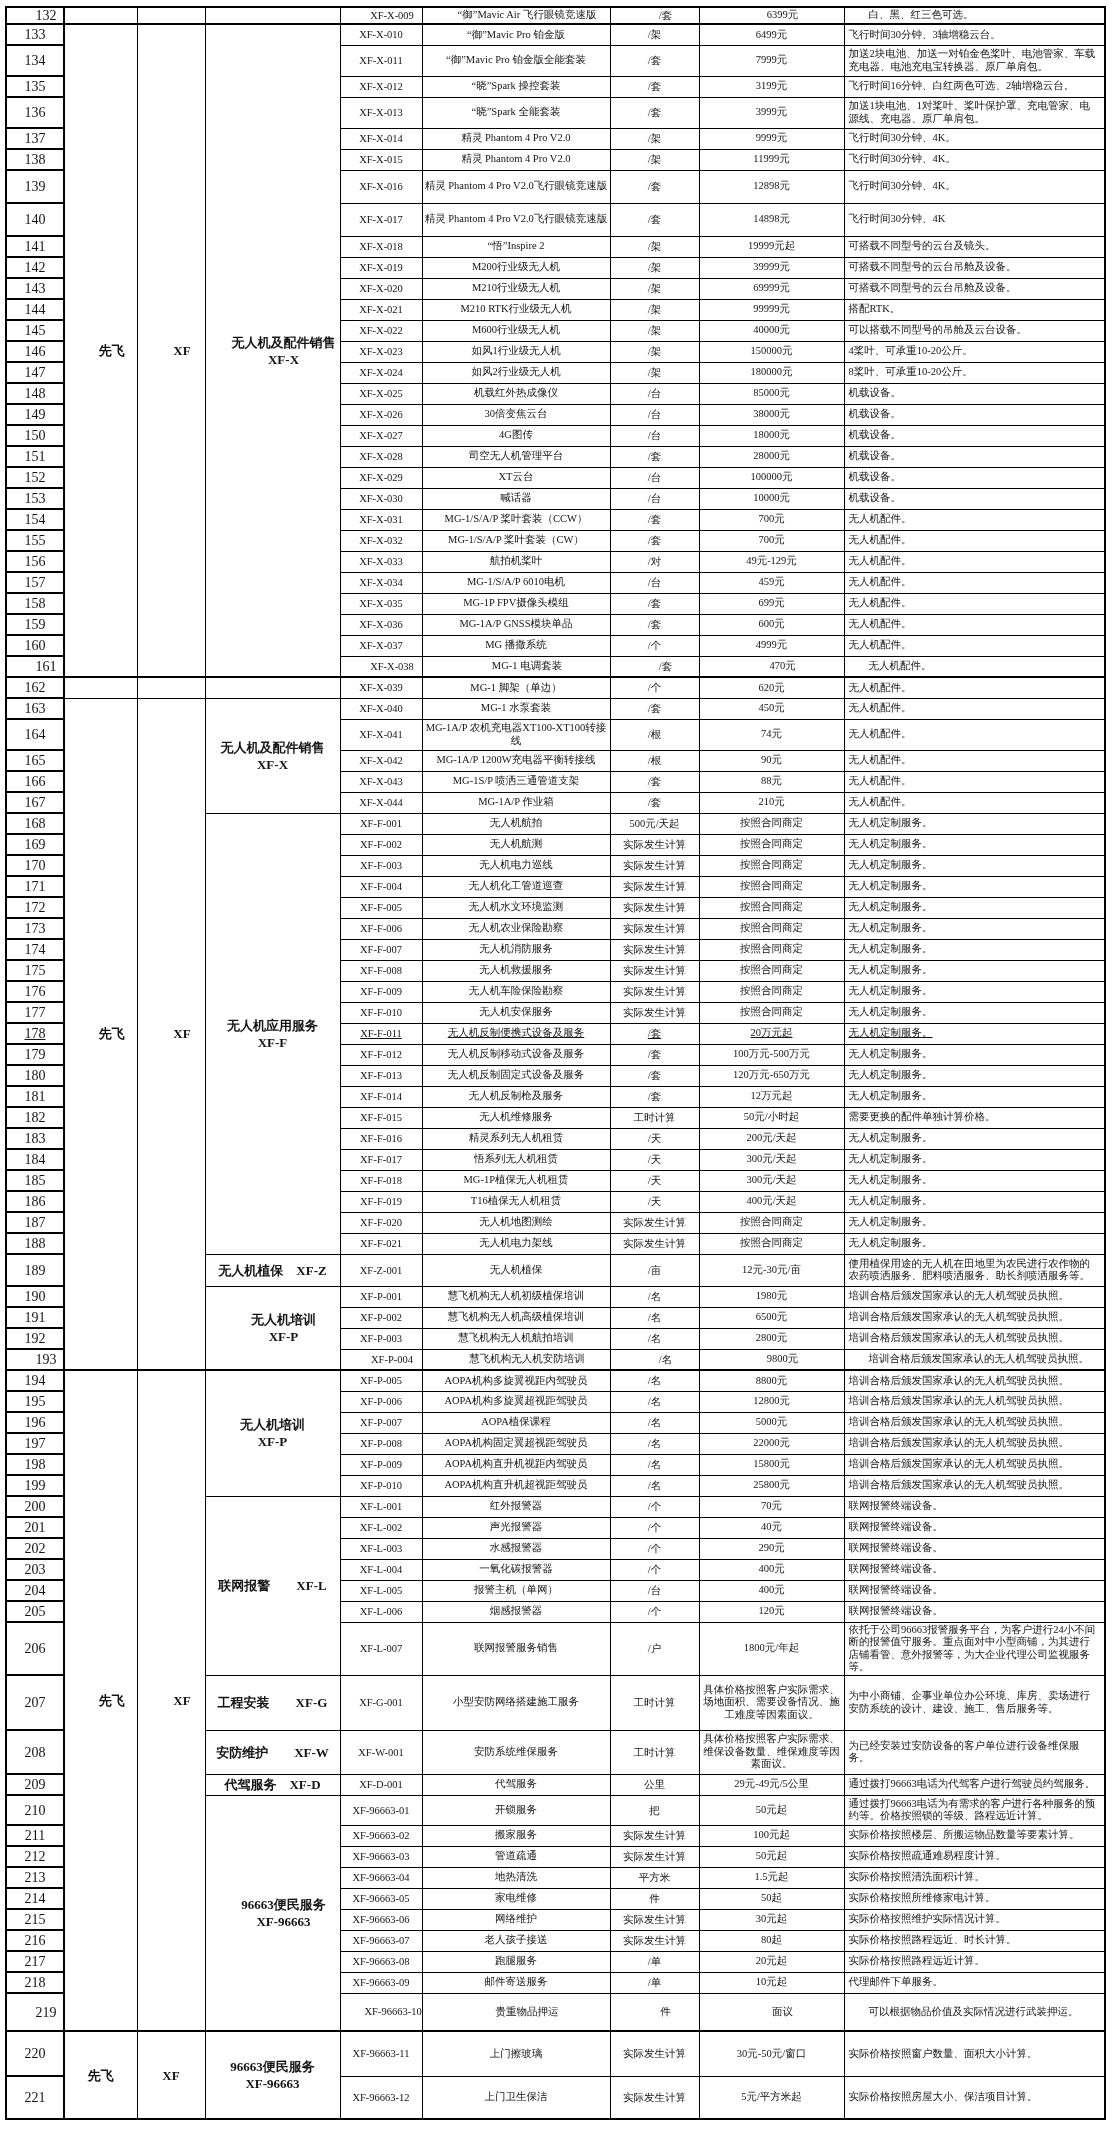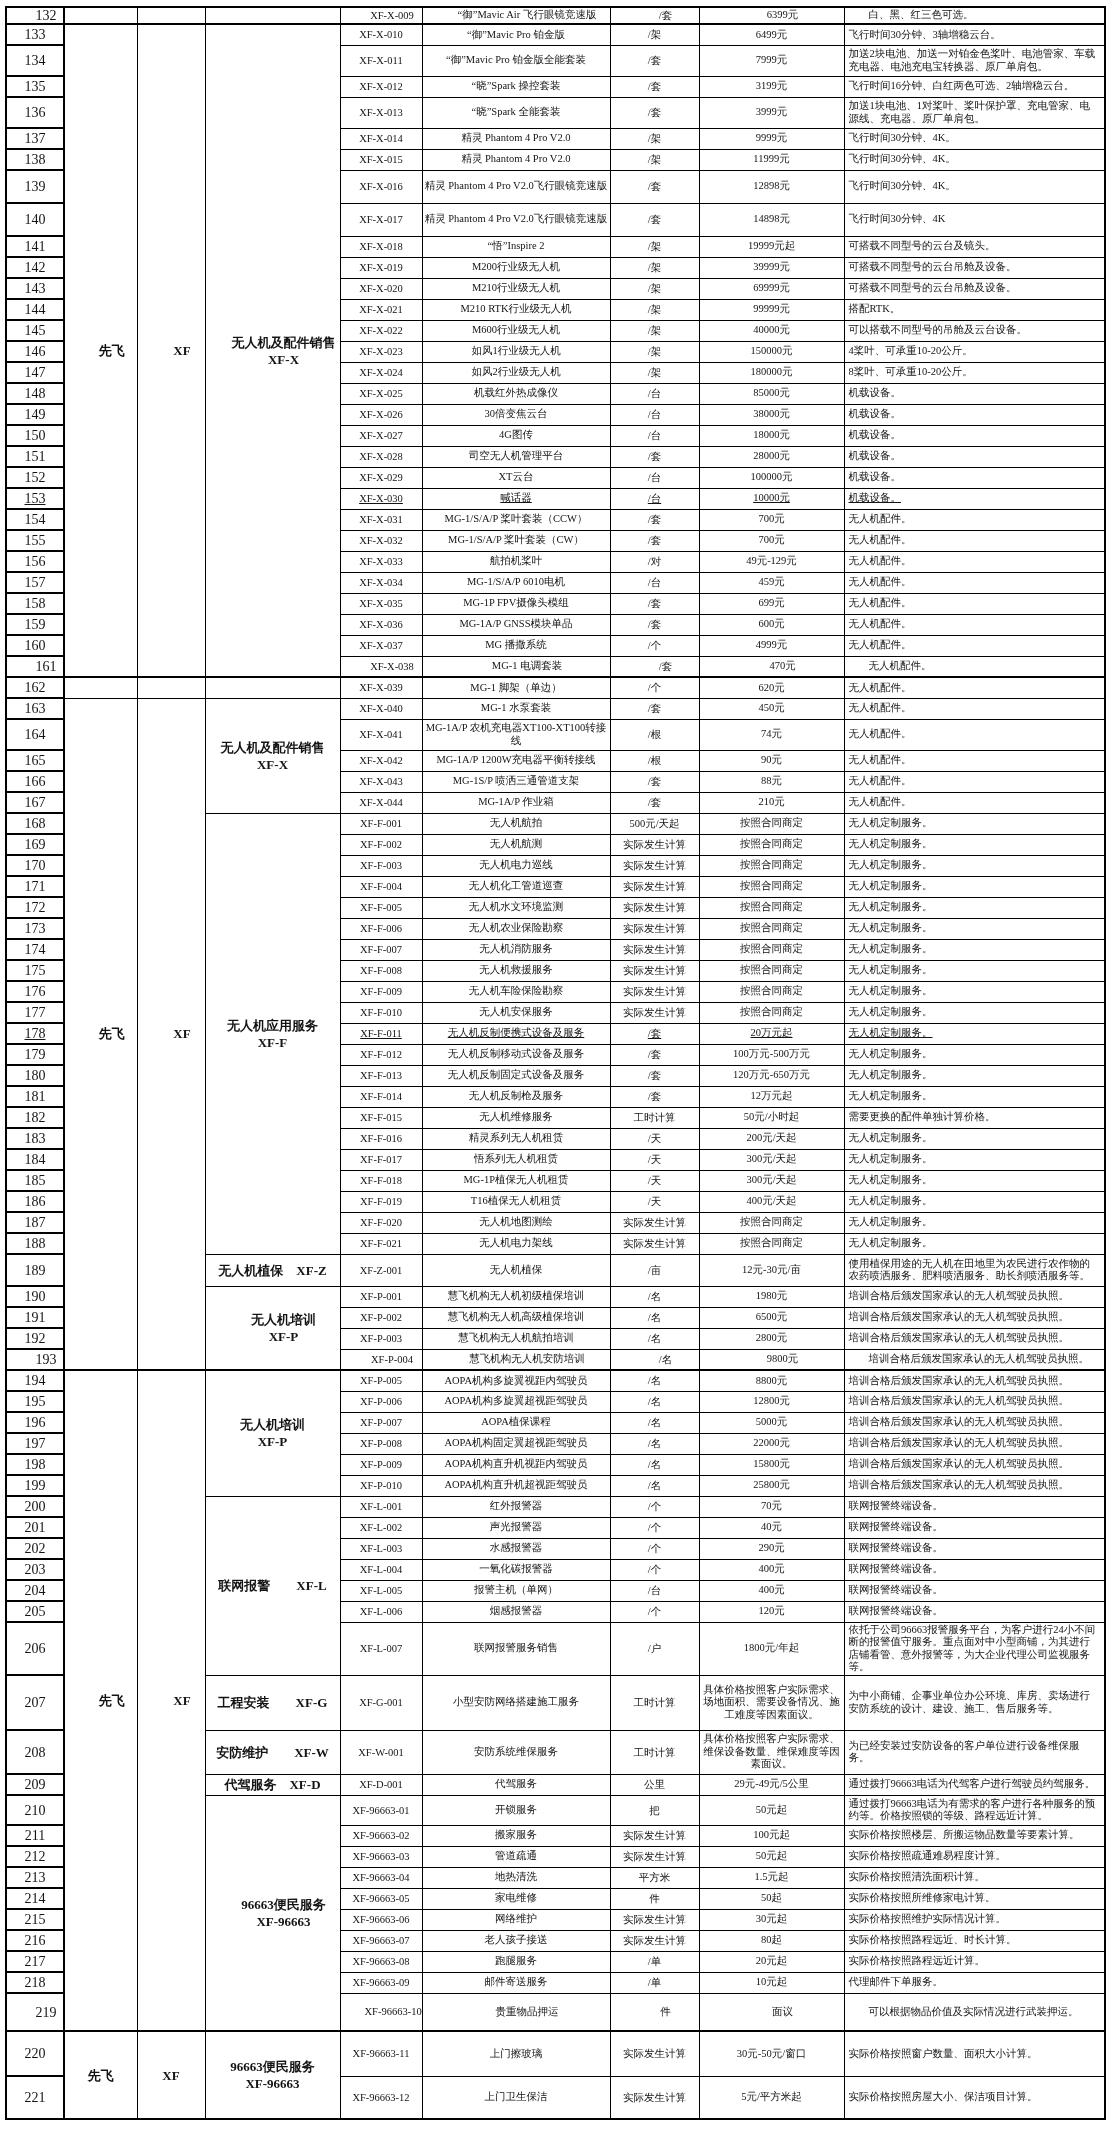--- a/index.html
+++ b/index.html
@@ -201,21 +201,21 @@
           <td class="c-note">机载设备。</td>
         </tr>
         <tr style="height: 21px;">
           <td class="c-num">152</td>
           <td class="c-code">XF-X-029</td>
           <td class="c-name">XT云台</td>
           <td class="c-unit">/台</td>
           <td class="c-price">100000元</td>
           <td class="c-note">机载设备。</td>
         </tr>
-        <tr style="height: 21px; text-decoration: underline;">
+        <tr style="height: 21px;">
           <td class="c-num">153</td>
           <td class="c-code">XF-X-030</td>
           <td class="c-name">喊话器</td>
           <td class="c-unit">/台</td>
           <td class="c-price">10000元</td>
           <td class="c-note">机载设备。</td>
         </tr>
         <tr style="height: 21px;">
           <td class="c-num">154</td>
           <td class="c-code">XF-X-031</td>

